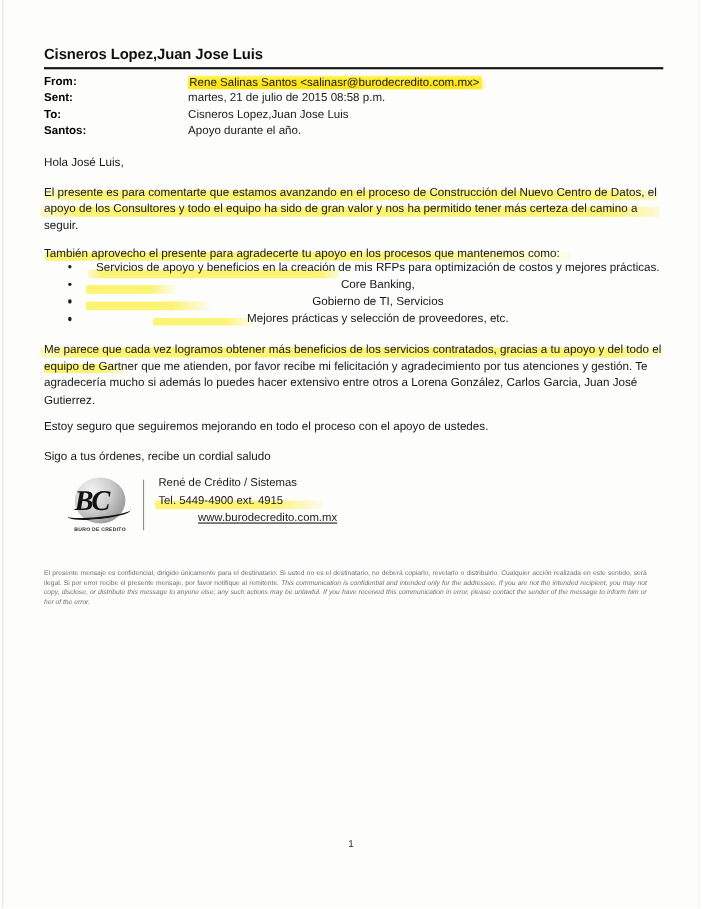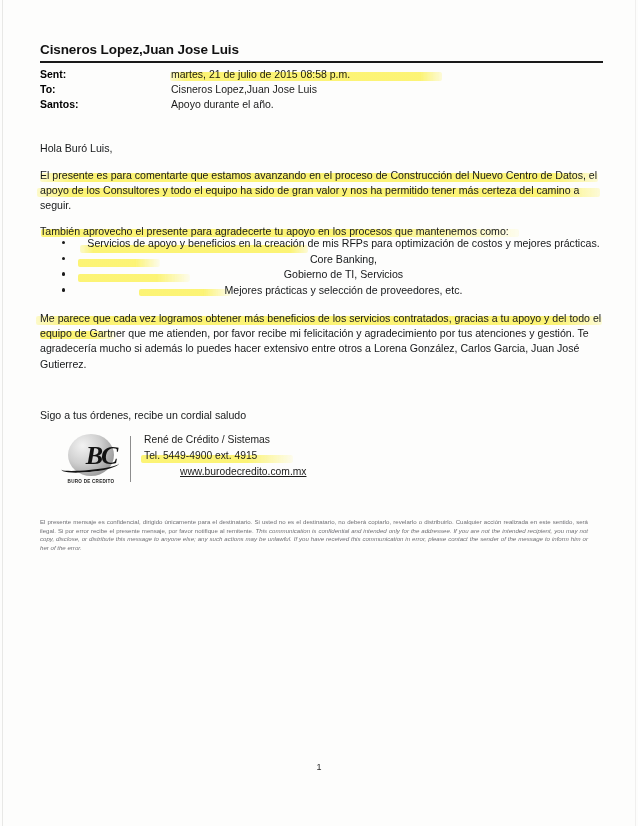--- a/index.html
+++ b/index.html
@@ -154,21 +154,21 @@
   }
   .logo-circle {
     position: absolute;
     left: 8px; top: 0;
     width: 46px; height: 42px;
     border-radius: 50%;
     background: radial-gradient(circle at 32% 28%, #f2f2f2 0%, #cfcfcf 42%, #9a9a9a 78%, #8a8a8a 100%);
   }
   .logo-mono {
     position: absolute;
-    left: 18px; top: 1px;
+    left: 0; top: 1px;
     width: 46px; height: 42px;
     font-family: "Liberation Serif", serif;
     font-style: italic;
     font-weight: bold;
     font-size: 26px;
     color: #121212;
     text-align: center;
     line-height: 41px;
     letter-spacing: -2px;
   }
@@ -253,20 +253,24 @@
 <div class="page">
 
   <div class="scan-edge-left"></div>
   <div class="scan-edge-right"></div>
 
   <div class="doc-title">Cisneros Lopez,Juan Jose Luis</div>
   <div class="title-rule"></div>
 
   <div class="headers">
     <div class="hdr-row">
+      <span class="hdr-label">From:</span>
+      <span class="hdr-value hl-from">Rene Salinas Santos &lt;salinasr@burodecredito.com.mx&gt;</span>
+    </div>
+    <div class="hdr-row">
       <span class="hdr-label">Sent:</span>
       <span class="hdr-value">martes, 21 de julio de 2015 08:58 p.m.</span>
     </div>
     <div class="hdr-row">
       <span class="hdr-label">To:</span>
       <span class="hdr-value">Cisneros Lopez,Juan Jose Luis</span>
     </div>
     <div class="hdr-row">
       <span class="hdr-label">Santos:</span>
       <span class="hdr-value">Apoyo durante el año.</span>
@@ -283,21 +287,21 @@
   <div class="mk soft" style="left:80px; top:245px; width:228px; height:8px;"></div>
   <div class="mk taper" style="left:78px; top:259px; width:82px; height:8px;"></div>
   <div class="mk taper" style="left:78px; top:274px; width:112px; height:8px;"></div>
   <div class="mk taper" style="left:139px; top:289px; width:92px; height:7px;"></div>
 
   <div class="mk soft" style="left:36px; top:316px; width:566px; height:9px;"></div>
   <div class="mk taper" style="left:40px; top:331px; width:76px; height:8px;"></div>
 
   <div class="mk taper" style="left:141px; top:455px; width:152px; height:8px;"></div>
 
-  <div class="body-block salutation">Hola Buró Luis,</div>
+  <div class="body-block salutation">Hola José Luis,</div>
 
   <div class="body-block para1">El presente es para comentarte que estamos avanzando en el proceso de Construcción del Nuevo Centro de Datos, el apoyo de los Consultores y todo el equipo ha sido de gran valor y nos ha permitido tener más certeza del camino a seguir.</div>
 
   <div class="body-block para2">También aprovecho el presente para agradecerte tu apoyo en los procesos que mantenemos como:</div>
 
   <div class="body-block bullets">
     <ul>
       <li>
         <span class="dot"></span>
         <span>Servicios de apoyo y beneficios en la creación de mis RFPs para optimización de costos y mejores prácticas.</span>
@@ -311,20 +315,21 @@
         <span>Gobierno de TI, Servicios</span>
       </li>
       <li>
         <span class="dot"></span>
         <span>Mejores prácticas y selección de proveedores, etc.</span>
       </li>
     </ul>
   </div>
 
   <div class="body-block para3">Me parece que cada vez logramos obtener más beneficios de los servicios contratados, gracias a tu apoyo y del todo el equipo de Gartner que me atienden, por favor recibe mi felicitación y agradecimiento por tus atenciones y gestión. Te agradecería mucho si además lo puedes hacer extensivo entre otros a Lorena González, Carlos Garcia, Juan José Gutierrez.</div>
+  <div class="body-block para4">Estoy seguro que seguiremos mejorando en todo el proceso con el apoyo de ustedes.</div>
   <div class="body-block para5">Sigo a tus órdenes,  recibe un cordial saludo</div>
 
   <div class="sig-wrap">
     <div class="logo">
       <div class="logo-circle"></div>
       <div class="logo-mono">BC</div>
       <div class="logo-swash"></div>
       <div class="logo-caption">BURO DE CREDITO</div>
     </div>
     <div class="sig-divider"></div>

